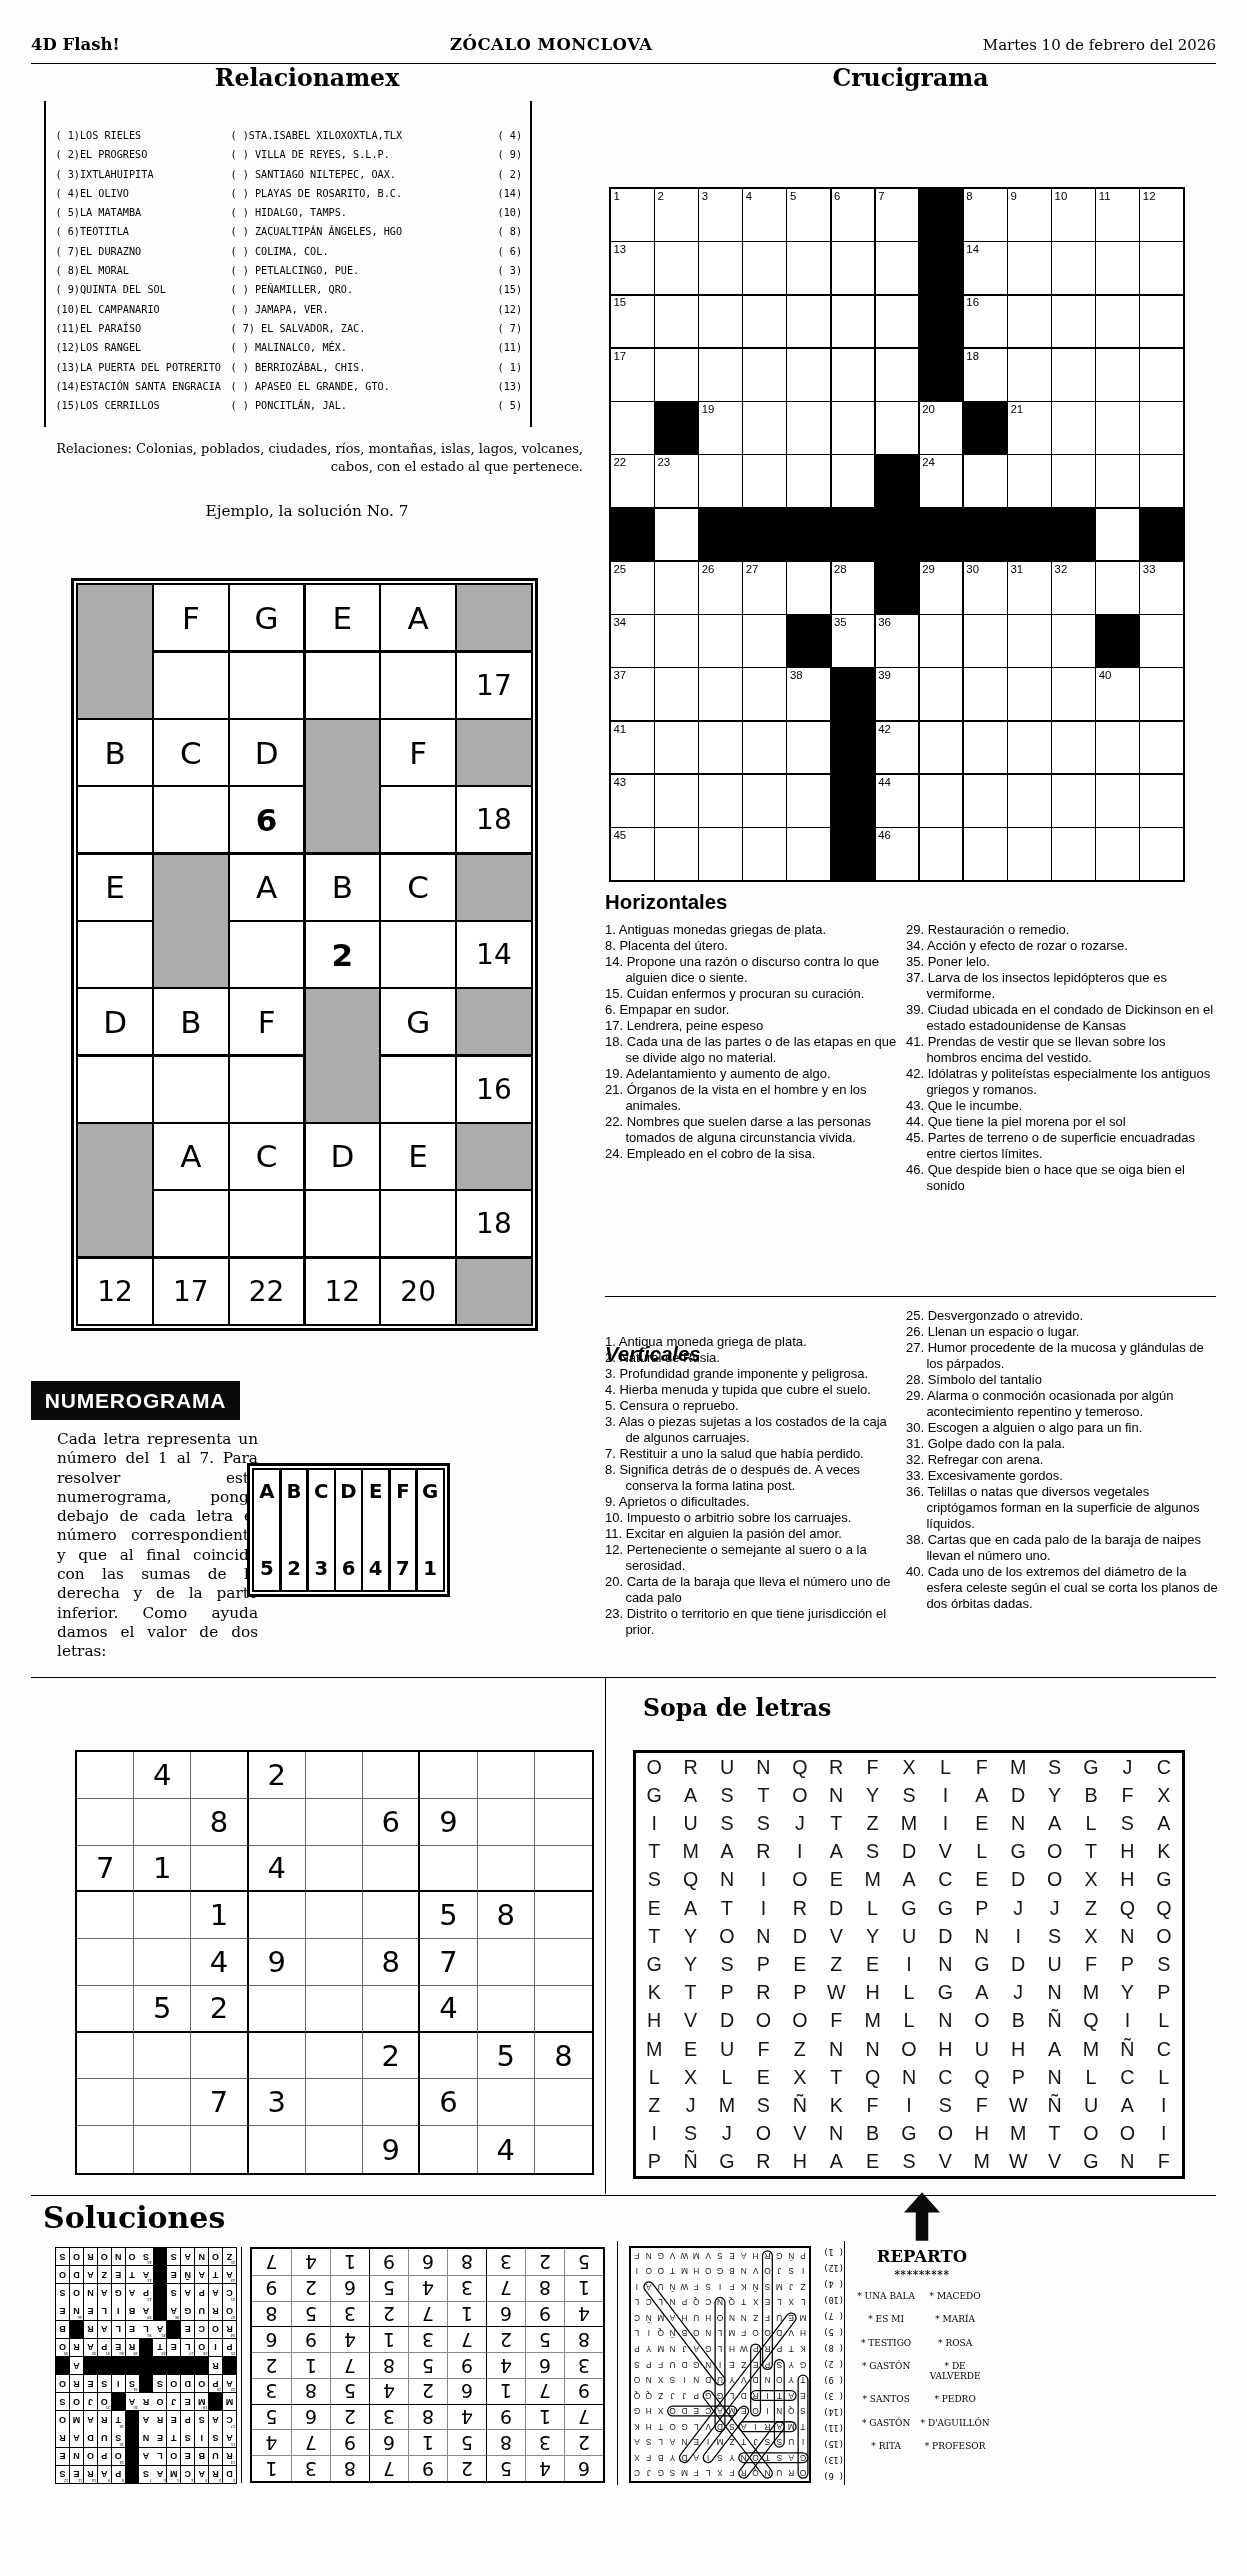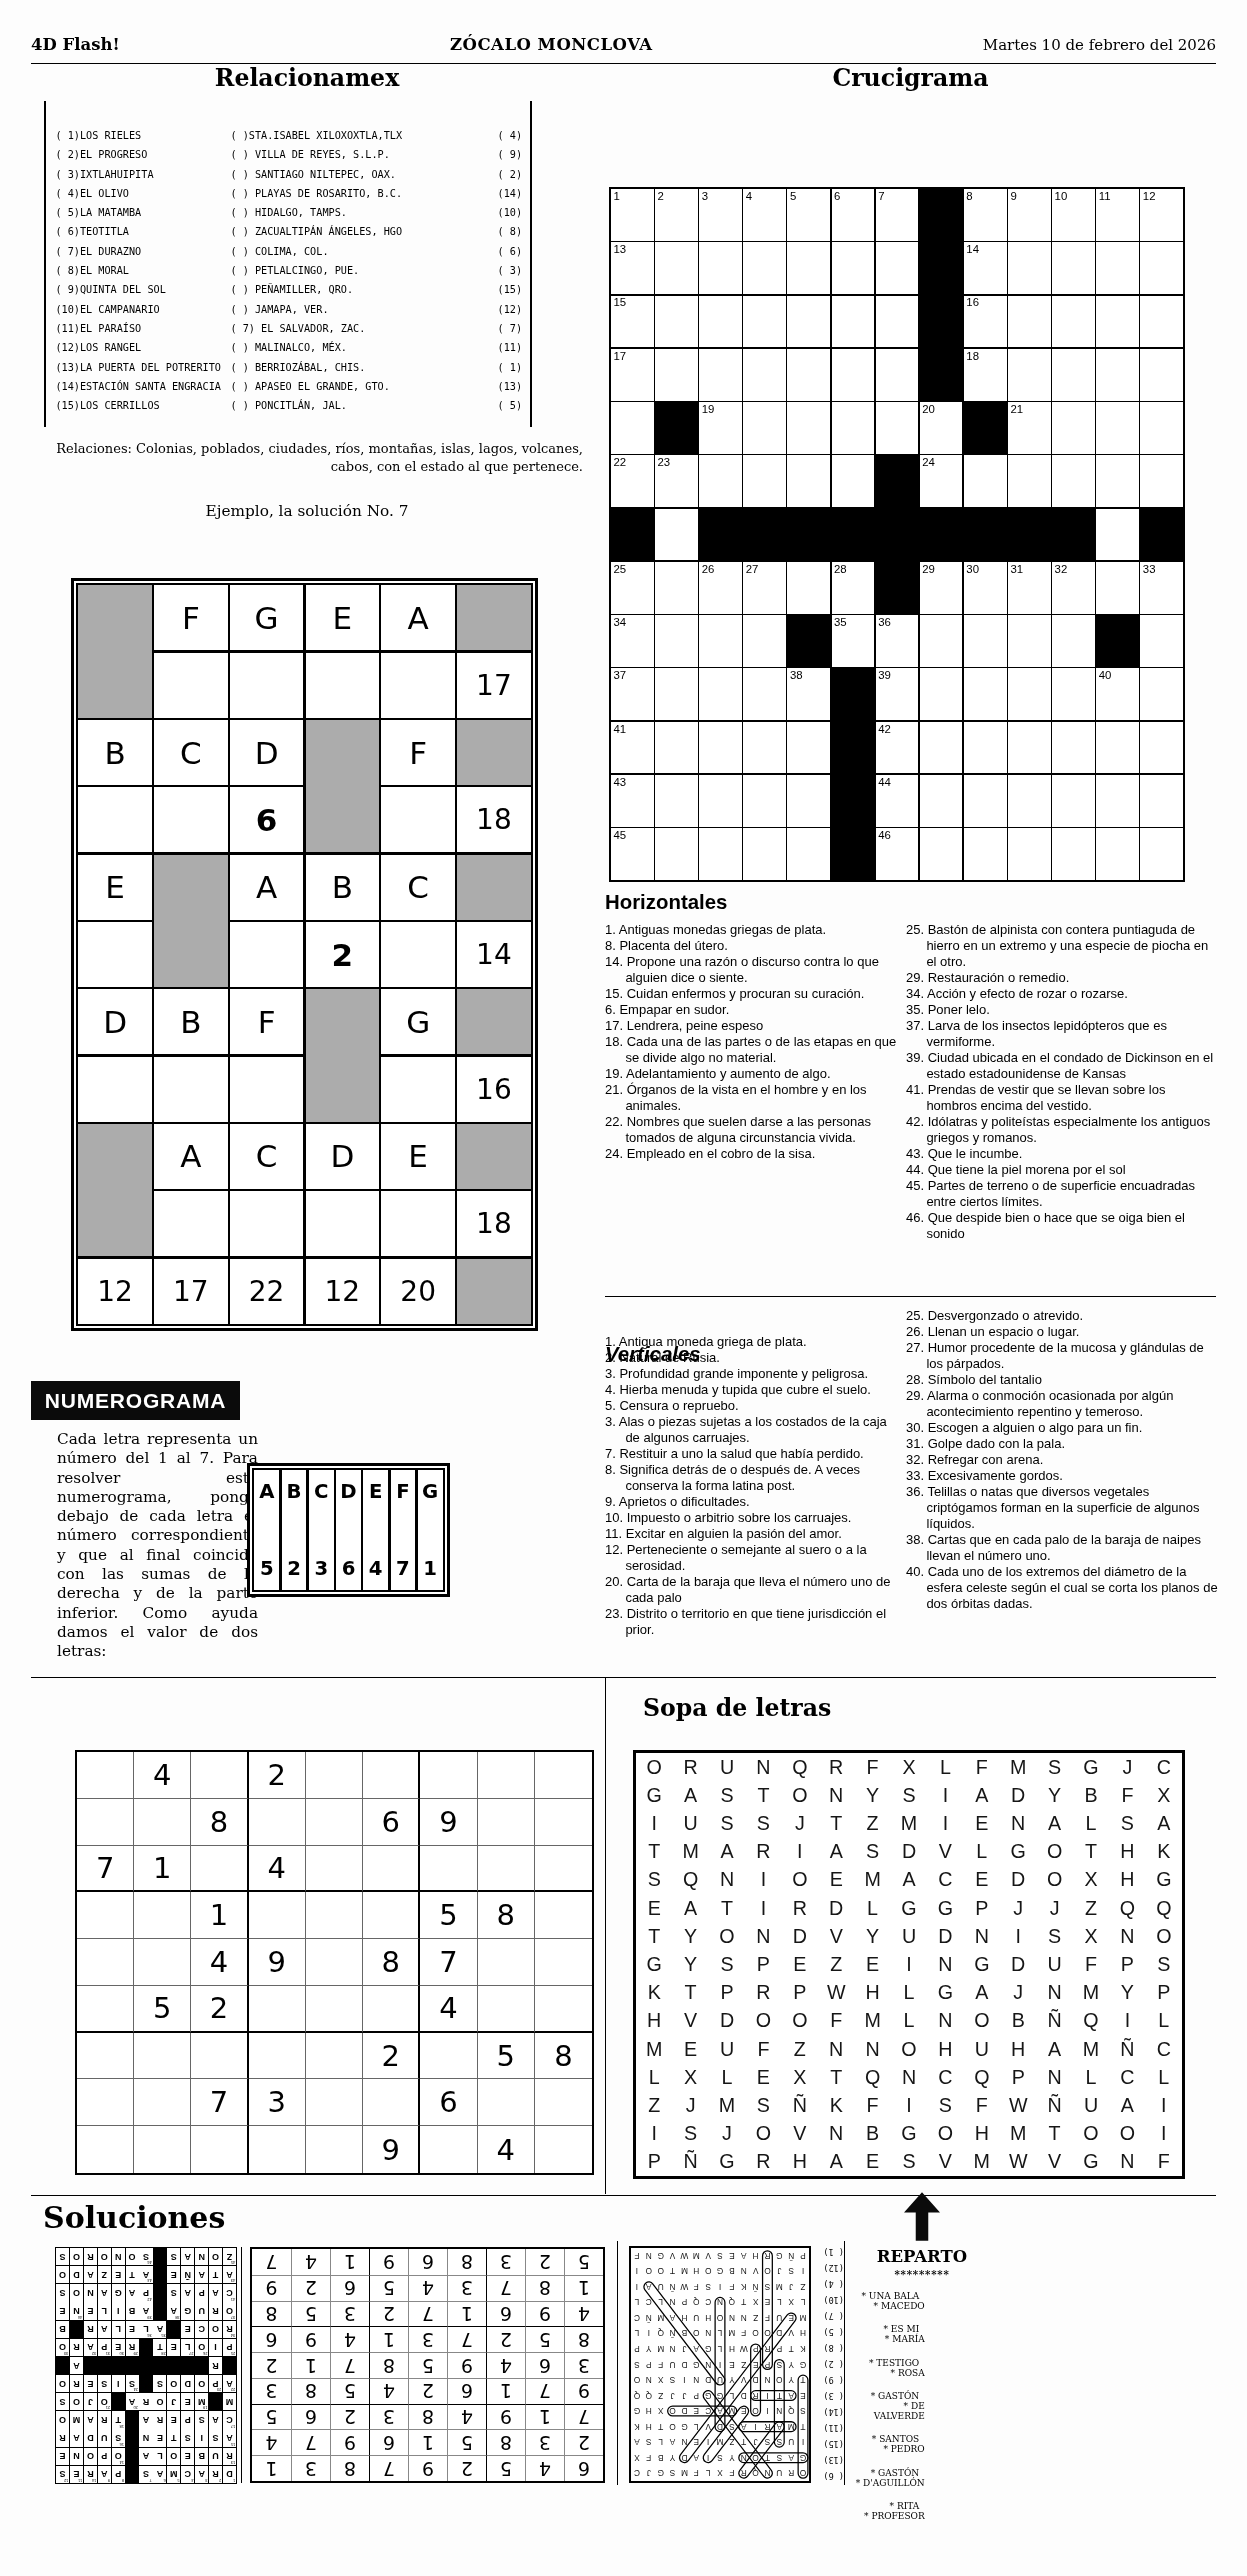--- a/index.html
+++ b/index.html
@@ -108,21 +108,21 @@
   #sol-ans{left:814px;top:2247px;width:30px;height:234px;transform:rotate(180deg);
            display:flex;flex-direction:column;justify-content:space-between;
            font:8.6px "DejaVu Sans Mono",monospace;text-align:left;}
 
   
   #reparto{left:853px;top:2192px;width:138px;text-align:center;}
   #rep-arrow{display:block;margin:0 auto;}
   #rep-title{font:bold 16.5px "DejaVu Serif",serif;margin-top:6.3px;}
   #rep-stars{font:bold 10.2px "DejaVu Serif",serif;letter-spacing:0.8px;margin-top:1.6px;}
   #rep-rows{margin-top:11px;}
-  .rep-row{display:flex;text-align:right;font:9px "DejaVu Serif",serif;margin-bottom:13.4px;flex-direction:column;}
+  .rep-row{display:flex;text-align:center;font:9px "DejaVu Serif",serif;margin-bottom:13.4px;}
   .rep-row .c1{width:48%;}
   .rep-row .c2{width:52%;}
 </style>
 </head>
 <body>
 
 <div id="page">
 
   <div class="abs" id="hdr">
     <span class="hl">4D Flash!</span>
@@ -525,21 +525,20 @@
       <div class="clue">15. Cuidan enfermos y procuran su curación.</div>
       <div class="clue">6. Empapar en sudor.</div>
       <div class="clue">17. Lendrera, peine espeso</div>
       <div class="clue">18. Cada una de las partes o de las etapas en que se divide algo no material.</div>
       <div class="clue">19. Adelantamiento y aumento de algo.</div>
       <div class="clue">21. Órganos de la vista en el hombre y en los animales.</div>
       <div class="clue">22. Nombres que suelen darse a las personas tomados de alguna circunstancia vivida.</div>
       <div class="clue">24. Empleado en el cobro de la sisa.</div>
     </div>
   <div class="abs cluecol" id="h-col2">
-      <div class="clue">25. Bastón de alpinista con contera puntiaguda de hierro en un extremo y una especie de piocha en el otro.</div>
       <div class="clue">29. Restauración o remedio.</div>
       <div class="clue">34. Acción y efecto de rozar o rozarse.</div>
       <div class="clue">35. Poner lelo.</div>
       <div class="clue">37. Larva de los insectos lepidópteros que es vermiforme.</div>
       <div class="clue">39. Ciudad ubicada en el condado de Dickinson en el estado estadounidense de Kansas</div>
       <div class="clue">41. Prendas de vestir que se llevan sobre los hombros encima del vestido.</div>
       <div class="clue">42. Idólatras y politeístas especialmente los antiguos griegos y romanos.</div>
       <div class="clue">43. Que le incumbe.</div>
       <div class="clue">44. Que tiene la piel morena por el sol</div>
       <div class="clue">45. Partes de terreno o de superficie encuadradas entre ciertos límites.</div>

